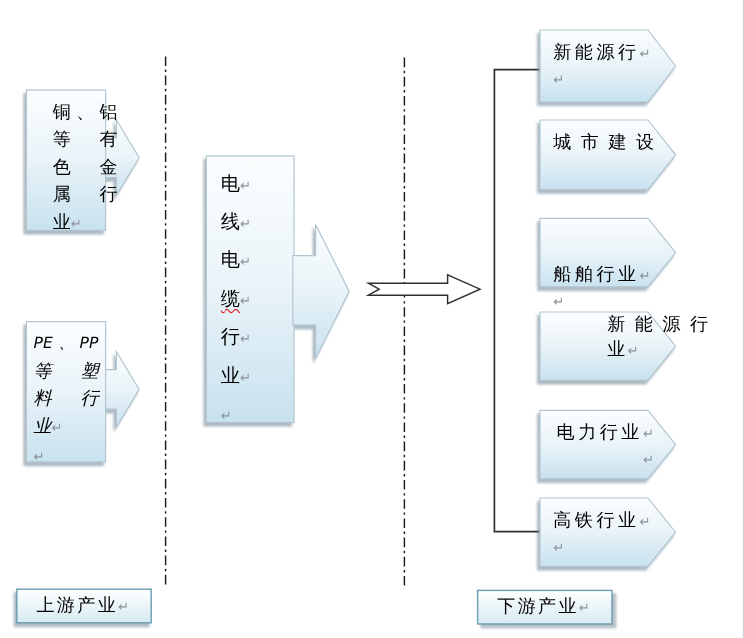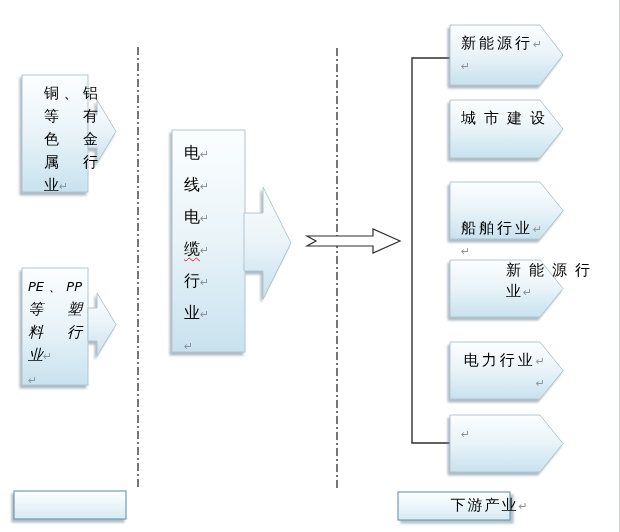--- a/index.html
+++ b/index.html
@@ -19,21 +19,21 @@
   .t-plastics{left:28px;top:275px;width:54px;font-size:15px;line-height:23px;font-style:italic;}
   .t-plastics .lat{font-size:13px;}
   .t-center{left:184px;top:138px;width:46px;font-size:16px;line-height:30px;}
   .ptxt{width:84px;font-size:15px;line-height:21px;left:461px;}
   .ptxt .ls{letter-spacing:3px;}
   .ptxt .ls2{letter-spacing:2px;}
   .t-p1{top:33px;} .t-p2{top:108px;} .t-p3{top:190px;margin-top:28px;}
   .t-p4{top:260px;margin-left:45px;} .t-p5{top:350px;text-align:right;} .t-p6{top:423px;}
   .lbl{width:112px;height:28px;line-height:27px;text-align:center;font-size:15px;letter-spacing:2px;}
   .t-lblUp{left:14px;top:491px;}
-  .t-lblDown{left:398px;top:492px;margin-left:36px;}
+  .t-lblDown{left:398px;top:492px;}
 </style>
 </head>
 <body>
 
 <div class="stage">
 
   <svg width="620" height="532" viewBox="0 0 620 532">
     <defs>
       <linearGradient id="gShape" x1="0" y1="0" x2="0" y2="1">
         <stop offset="0%" stop-color="#fbfeff"></stop>
@@ -118,20 +118,24 @@
   </div>
   <div class="txt ptxt t-p4">
     <div class="jl">新能源行</div>
     <div><span class="ls2">业</span><span class="mark">↵</span></div>
   </div>
   <div class="txt ptxt t-p5">
     <div><span class="ls">电力行业</span><span class="mark">↵</span></div>
     <div><span class="mark">↵</span></div>
   </div>
   <div class="txt ptxt t-p6">
+    <div><span class="ls">高铁行业</span><span class="mark">↵</span></div>
     <div><span class="mark">↵</span></div>
   </div>
 
+  <div class="txt lbl t-lblUp">
+    <span>上游产业</span><span class="mark">↵</span>
+  </div>
   <div class="txt lbl t-lblDown">
     <span>下游产业</span><span class="mark">↵</span>
   </div>
 
 </div>
 
 </body></html>

